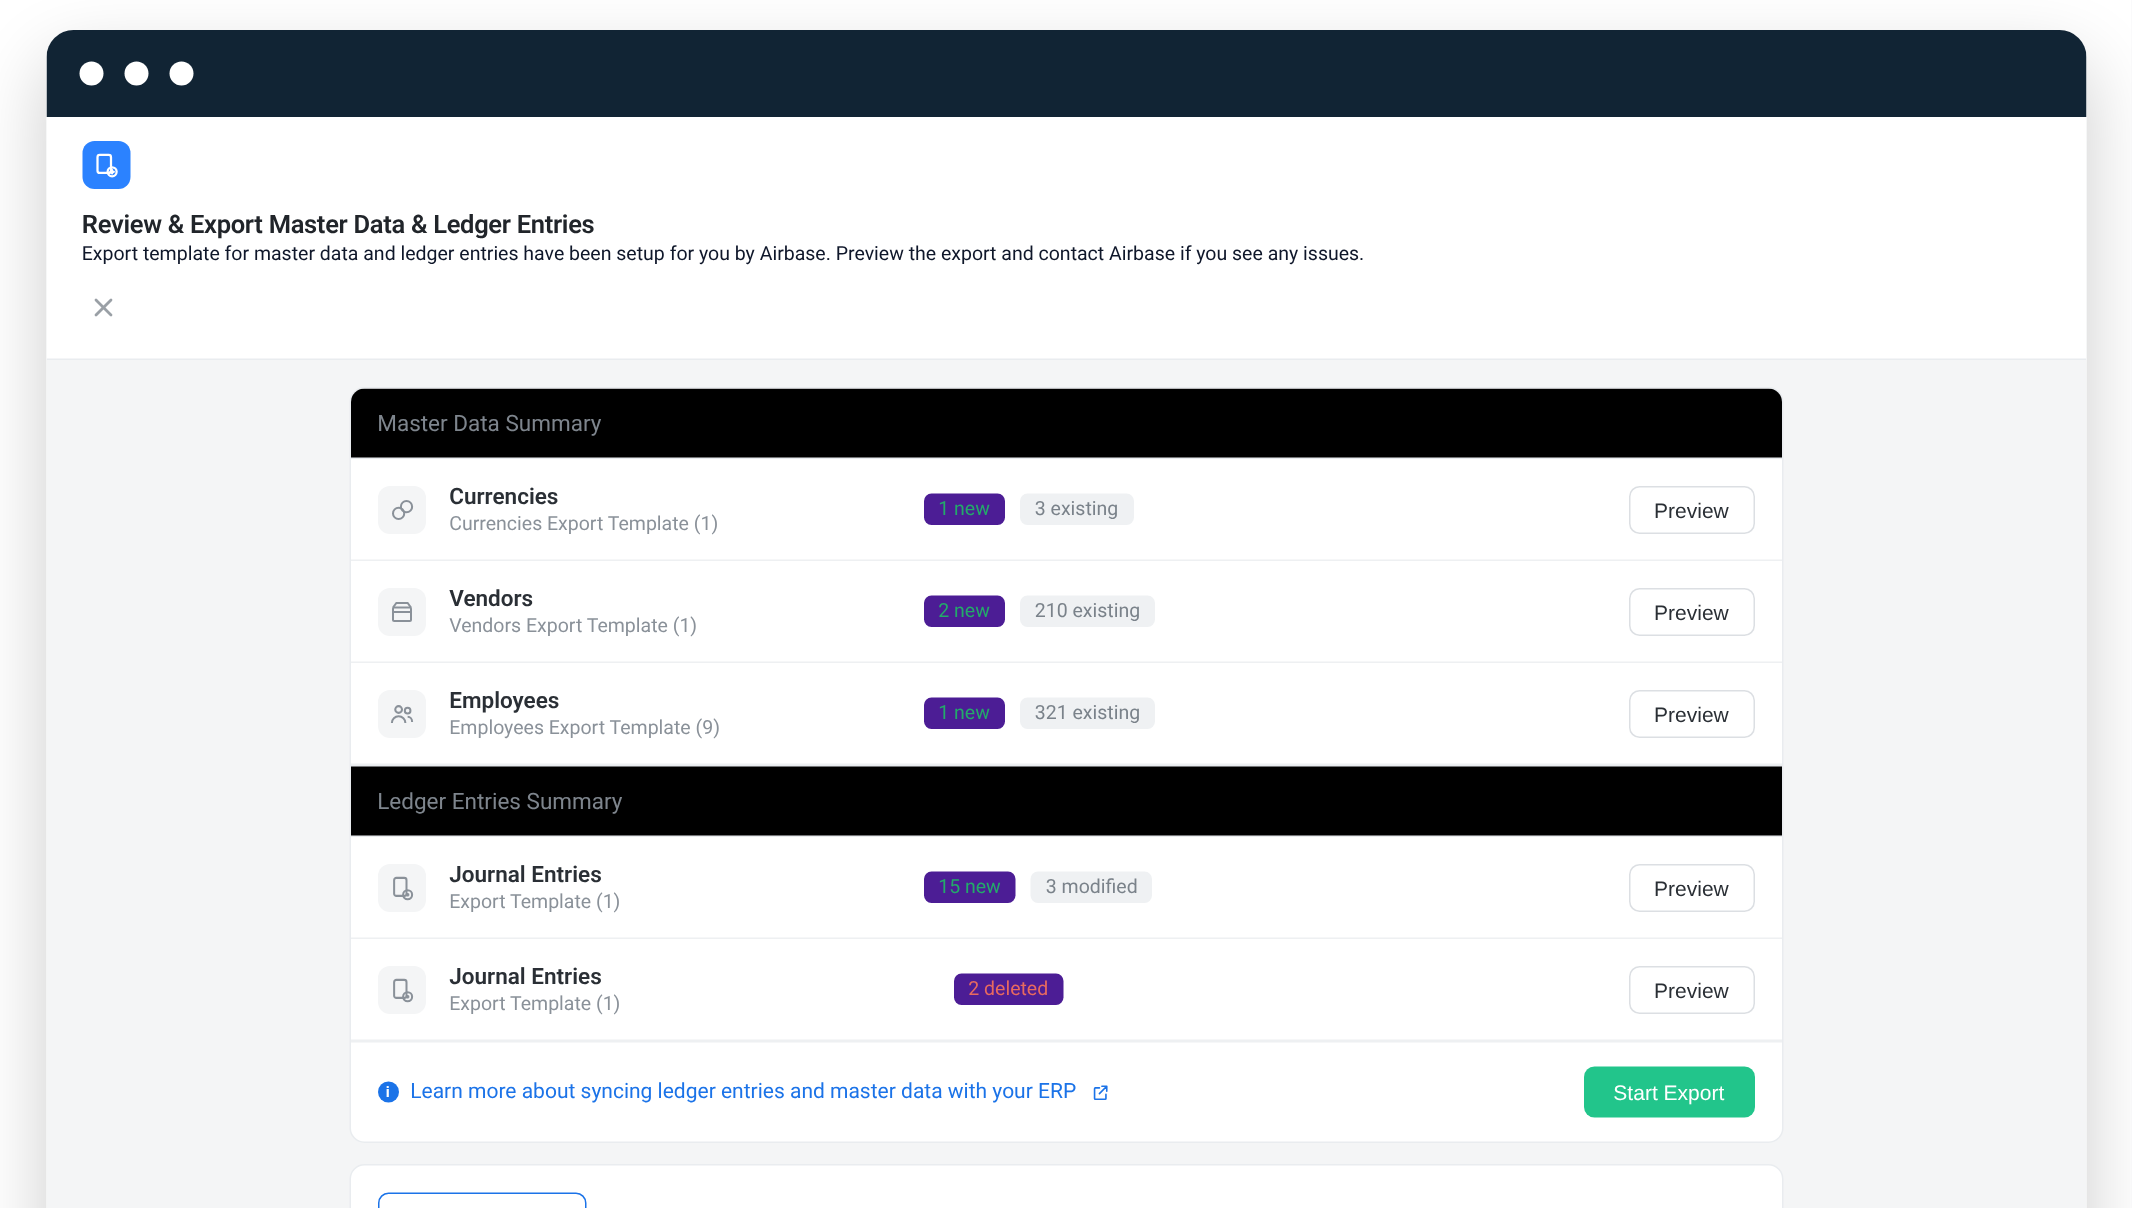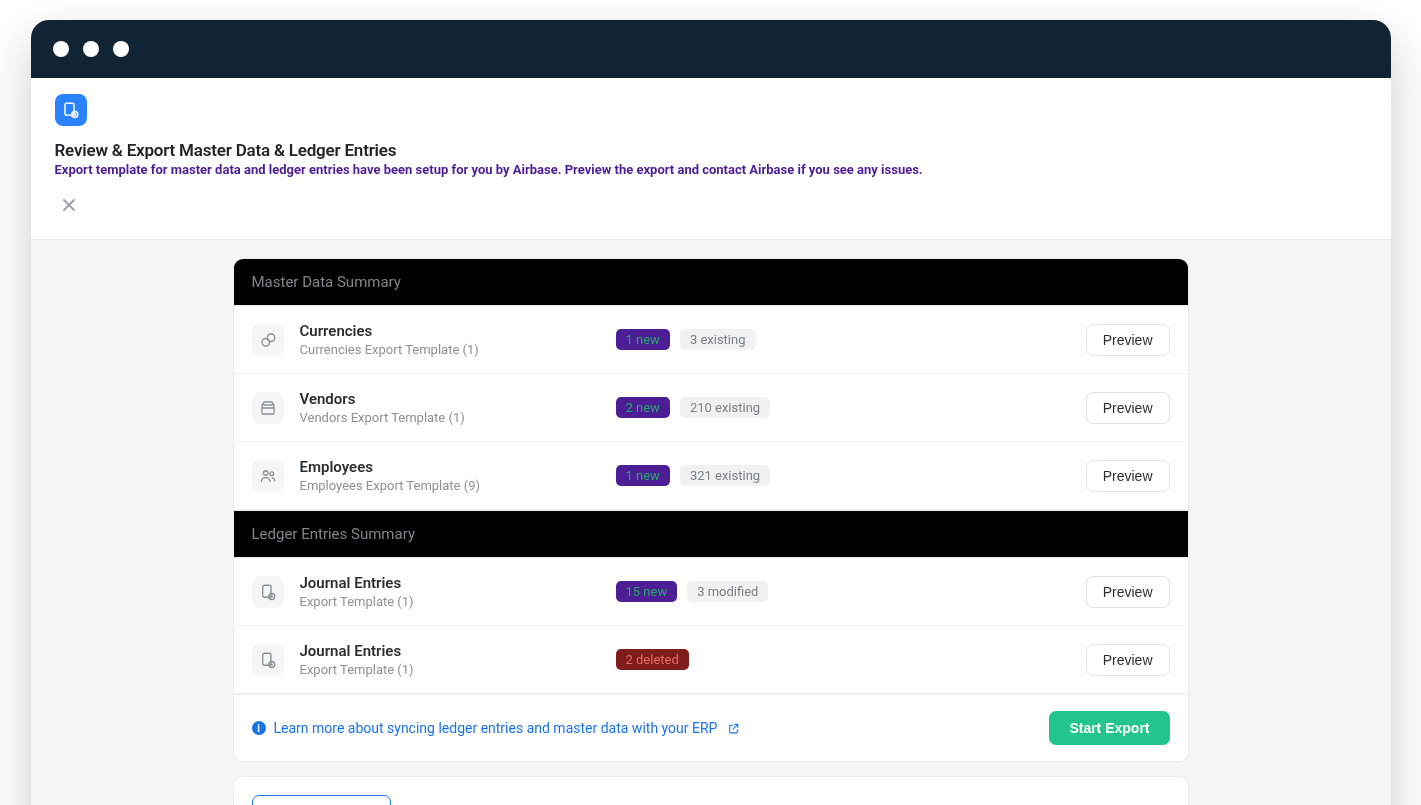--- a/index.html
+++ b/index.html
@@ -54,23 +54,22 @@
     }
     .header-text { flex: 1; }
     .header-title {
       font-size: 17px;
       font-weight: 600;
       color: #21252a;
       letter-spacing: -0.2px;
     }
     .header-subtitle {
       font-size: 13px;
-      color: #4c1d95;
+      color: #0f172a;
       margin-top: 2px;
-      font-weight: bold;
     }
     .close-btn {
       color: #9aa0a6;
       cursor: pointer;
       padding: 4px;
     }
     .content {
       padding: 18px 0 18px 0;
       display: flex;
       justify-content: center;
@@ -129,21 +128,21 @@
       gap: 10px;
       flex: 1;
     }
     .badge {
       font-size: 13px;
       padding: 3px 10px;
       border-radius: 5px;
     }
     .badge-green { background: #4c1d95; color: #23aa6a; text-align: center; }
     .badge-gray  { background: #eff1f3; color: #7a828a; }
-    .badge-red   { background: #7f1d1d; color: #e86a5f; }
+    .badge-red   { background: #4c1d95; color: #e86a5f; margin-left: 20px; }
     .preview-btn {
       border: 1px solid #dcdfe3;
       background: #ffffff;
       padding: 7px 16px;
       border-radius: 7px;
       font-size: 14px;
       color: #2a2f35;
       cursor: pointer;
       font-weight: 400;
     }
@@ -178,21 +177,21 @@
       color: #1b73e8;
       margin-left: 2px;
     }
     .start-btn {
       background: #22c58b;
       color: #ffffff;
       border: none;
       padding: 9px 20px;
       border-radius: 7px;
       font-size: 14px;
-      font-weight: 700;
+      font-weight: 400;
       cursor: pointer;
     }
     .help-card {
       margin-top: 14px;
       background: #ffffff;
       border: 1px solid #e9ecef;
       border-radius: 10px;
       padding: 18px;
       display: flex;
       align-items: center;

